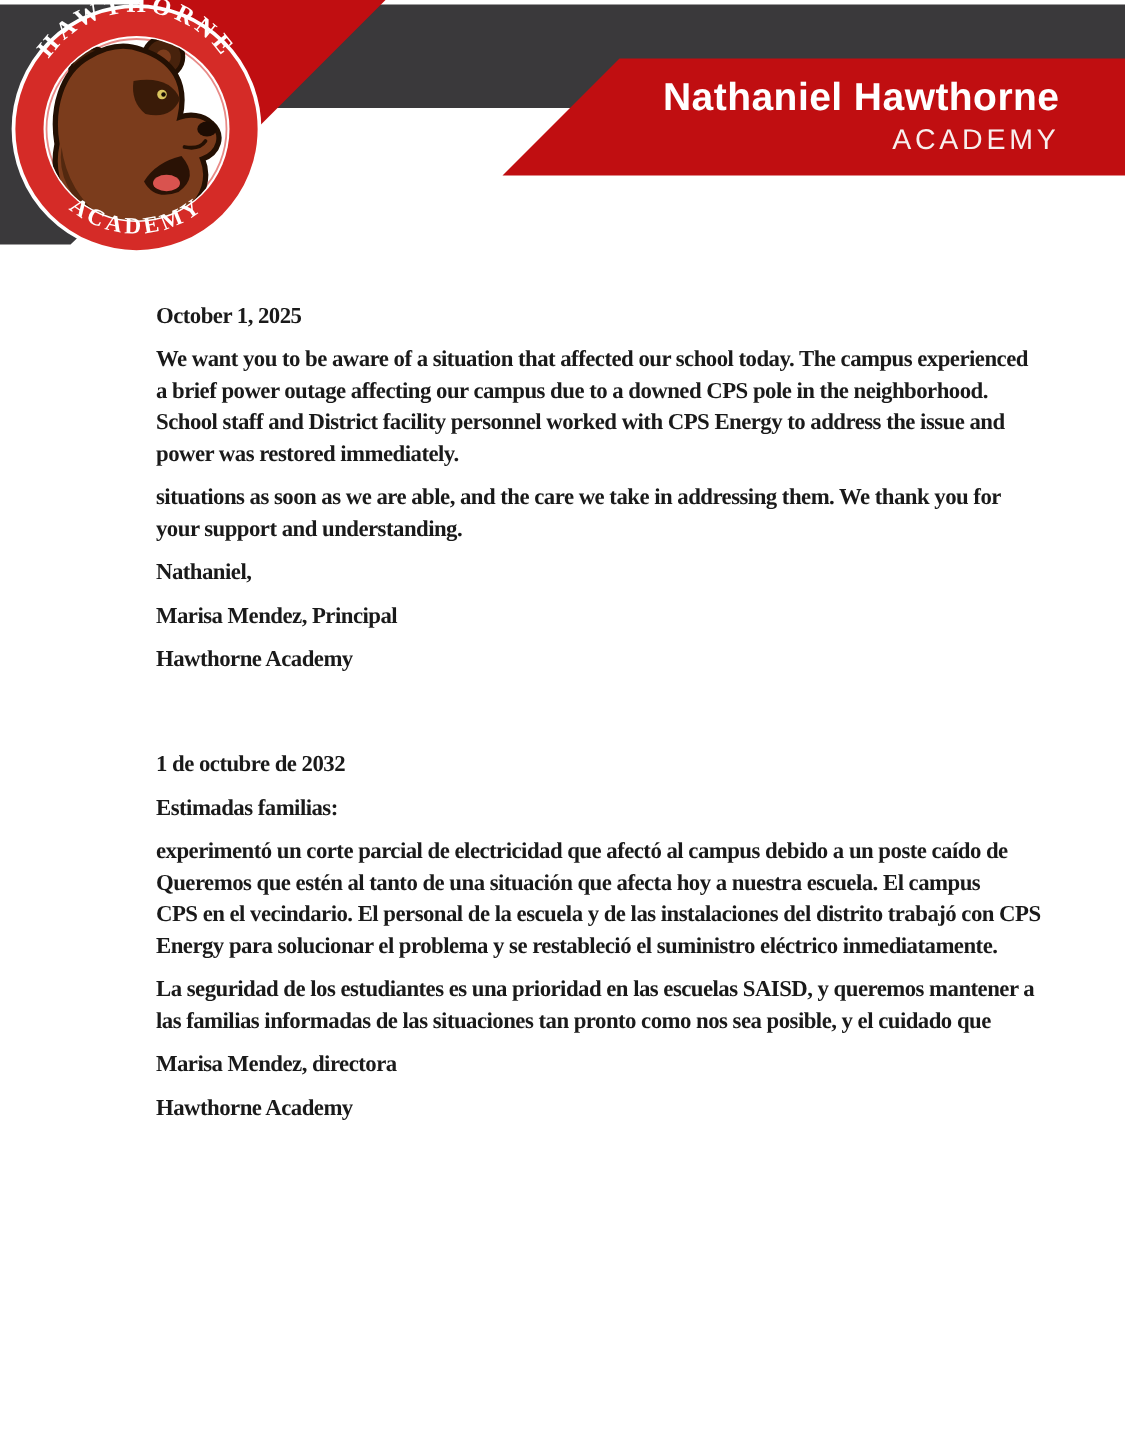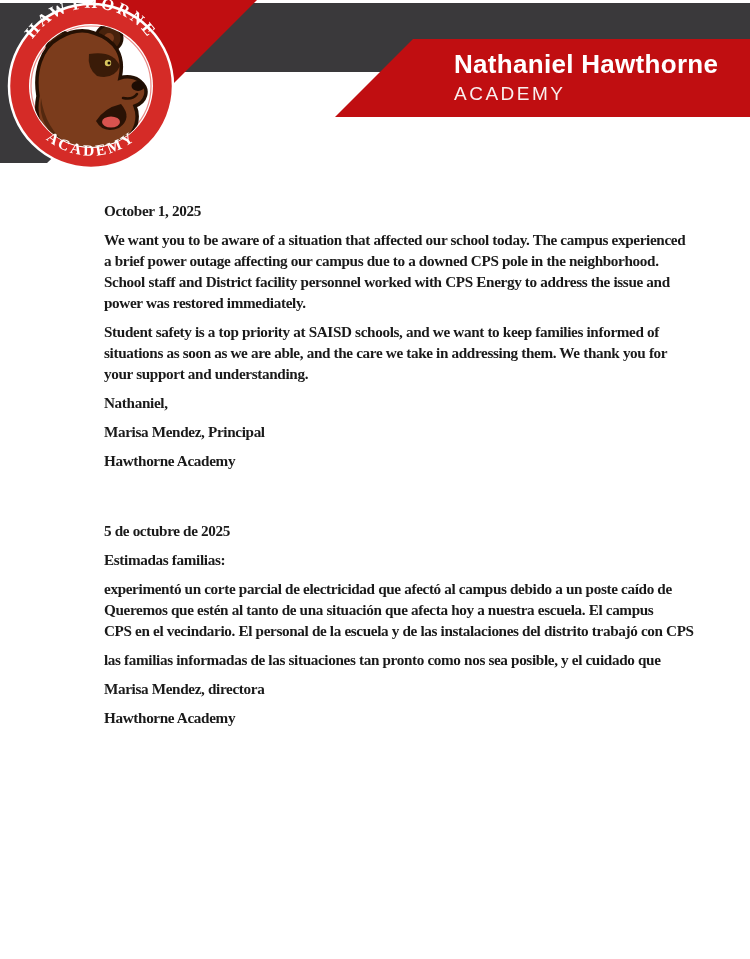--- a/index.html
+++ b/index.html
@@ -15,25 +15,26 @@
     height:959px;
     background:#ffffff;
     overflow:hidden;
     font-family:"Liberation Serif", serif;
   }
   
   .header{position:absolute;top:0;left:0;width:750px;height:175px;}
   .header svg{display:block;}
   .banner-text{
     position:absolute;
-    left:454px;
+    left:442px;
     top:51px;
     color:#ffffff;
     font-family:"Liberation Sans", sans-serif;
     line-height:1;
+    text-align:right;
   }
   .banner-title{
     font-size:26px;
     font-weight:700;
     letter-spacing:0.3px;
     white-space:nowrap;
   }
   .banner-subtitle{
     margin-top:7px;
     font-size:19px;
@@ -135,43 +136,44 @@
       <div class="blk line">October 1, 2025</div>
 
       <div class="blk">
         <div class="line">We want you to be aware of a situation that affected our school today. The campus experienced</div>
         <div class="line">a brief power outage affecting our campus due to a downed CPS pole in the neighborhood.</div>
         <div class="line">School staff and District facility personnel worked with CPS Energy to address the issue and</div>
         <div class="line">power was restored immediately.</div>
       </div>
 
       <div class="blk">
-        <div class="line">Student safety is a top priority at SAISD schools, and we want to keep families informed of</div>
         <div class="line">situations as soon as we are able, and the care we take in addressing them. We thank you for</div>
         <div class="line">your support and understanding.</div>
       </div>
 
       <div class="blk line">Nathaniel,</div>
       <div class="blk line">Marisa Mendez, Principal</div>
       <div class="blk line">Hawthorne Academy</div>
     </section>
 
     <div class="section-gap"></div>
 
     <section>
-      <div class="blk line">5 de octubre de 2025</div>
+      <div class="blk line">1 de octubre de 2032</div>
       <div class="blk line">Estimadas familias:</div>
 
       <div class="blk">
         <div class="line">experimentó un corte parcial de electricidad que afectó al campus debido a un poste caído de</div>
         <div class="line">Queremos que estén al tanto de una situación que afecta hoy a nuestra escuela. El campus</div>
         <div class="line">CPS en el vecindario. El personal de la escuela y de las instalaciones del distrito trabajó con CPS</div>
+        <div class="line">Energy para solucionar el problema y se restableció el suministro eléctrico inmediatamente.</div>
       </div>
 
       <div class="blk">
+        <div class="line">La seguridad de los estudiantes es una prioridad en las escuelas SAISD, y queremos mantener a</div>
         <div class="line">las familias informadas de las situaciones tan pronto como nos sea posible, y el cuidado que</div>
       </div>
 
       <div class="blk line">Marisa Mendez, directora</div>
       <div class="blk line">Hawthorne Academy</div>
     </section>
 
   </main>
 </div>
 

